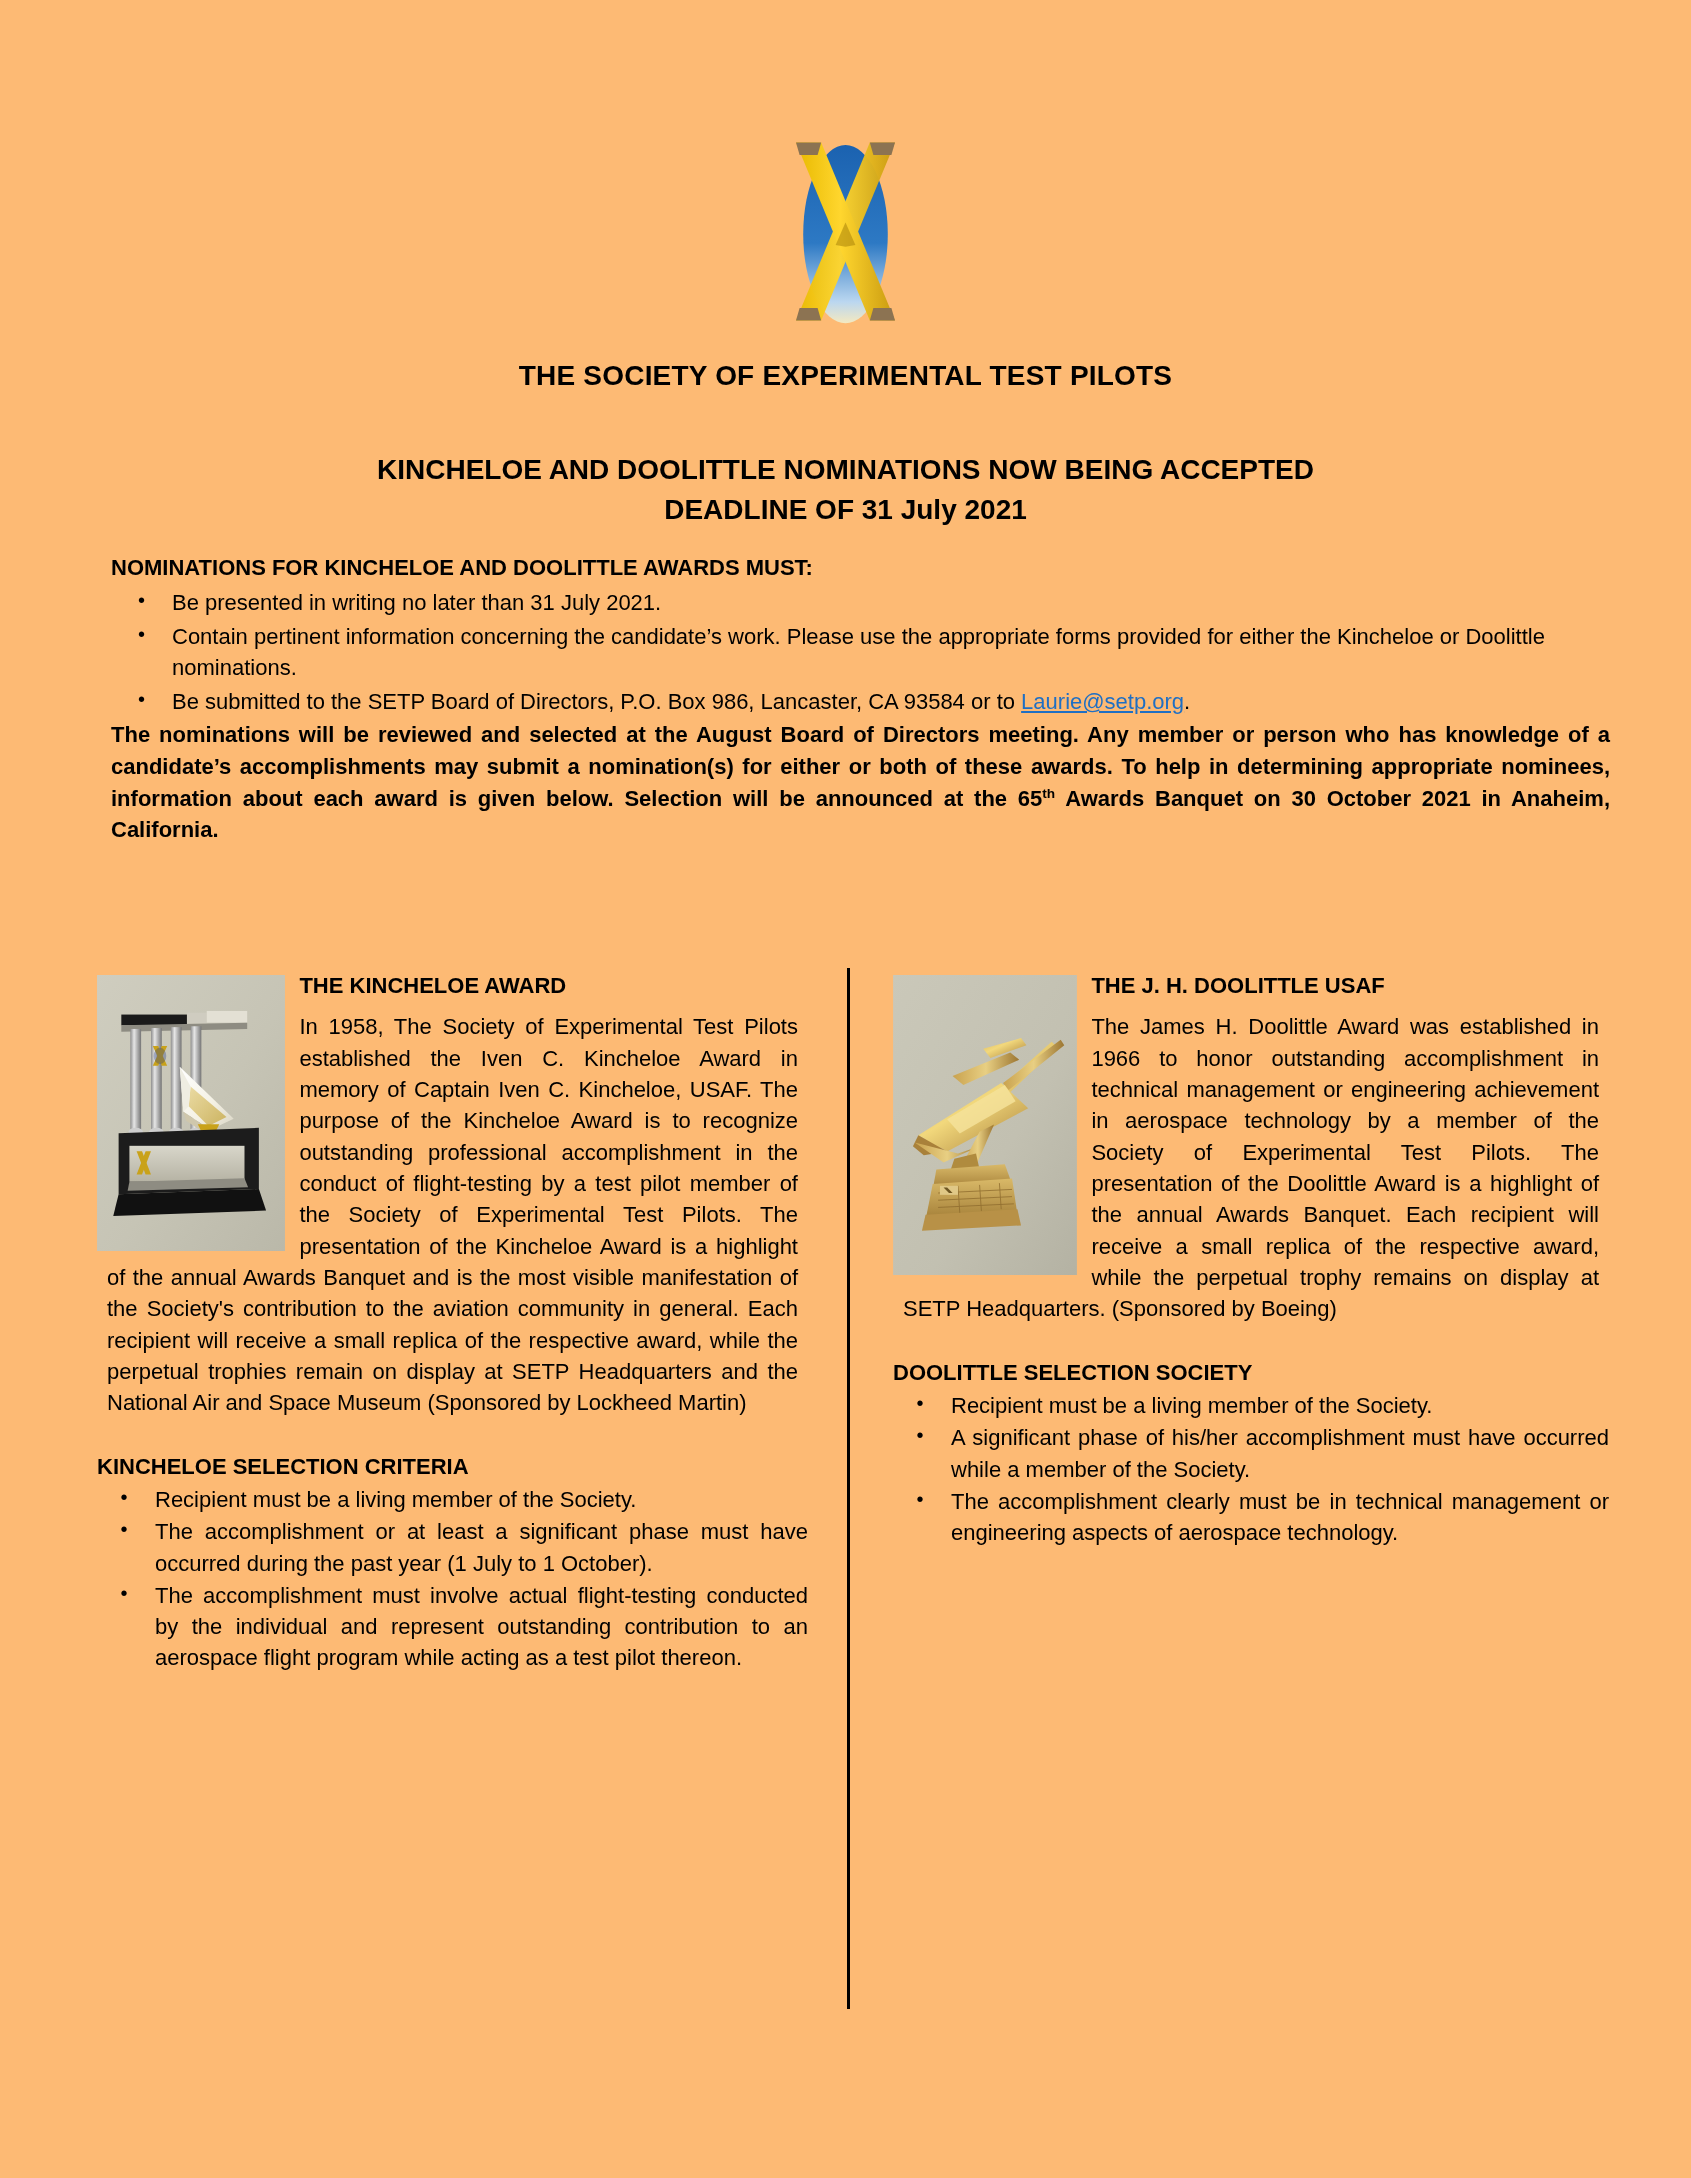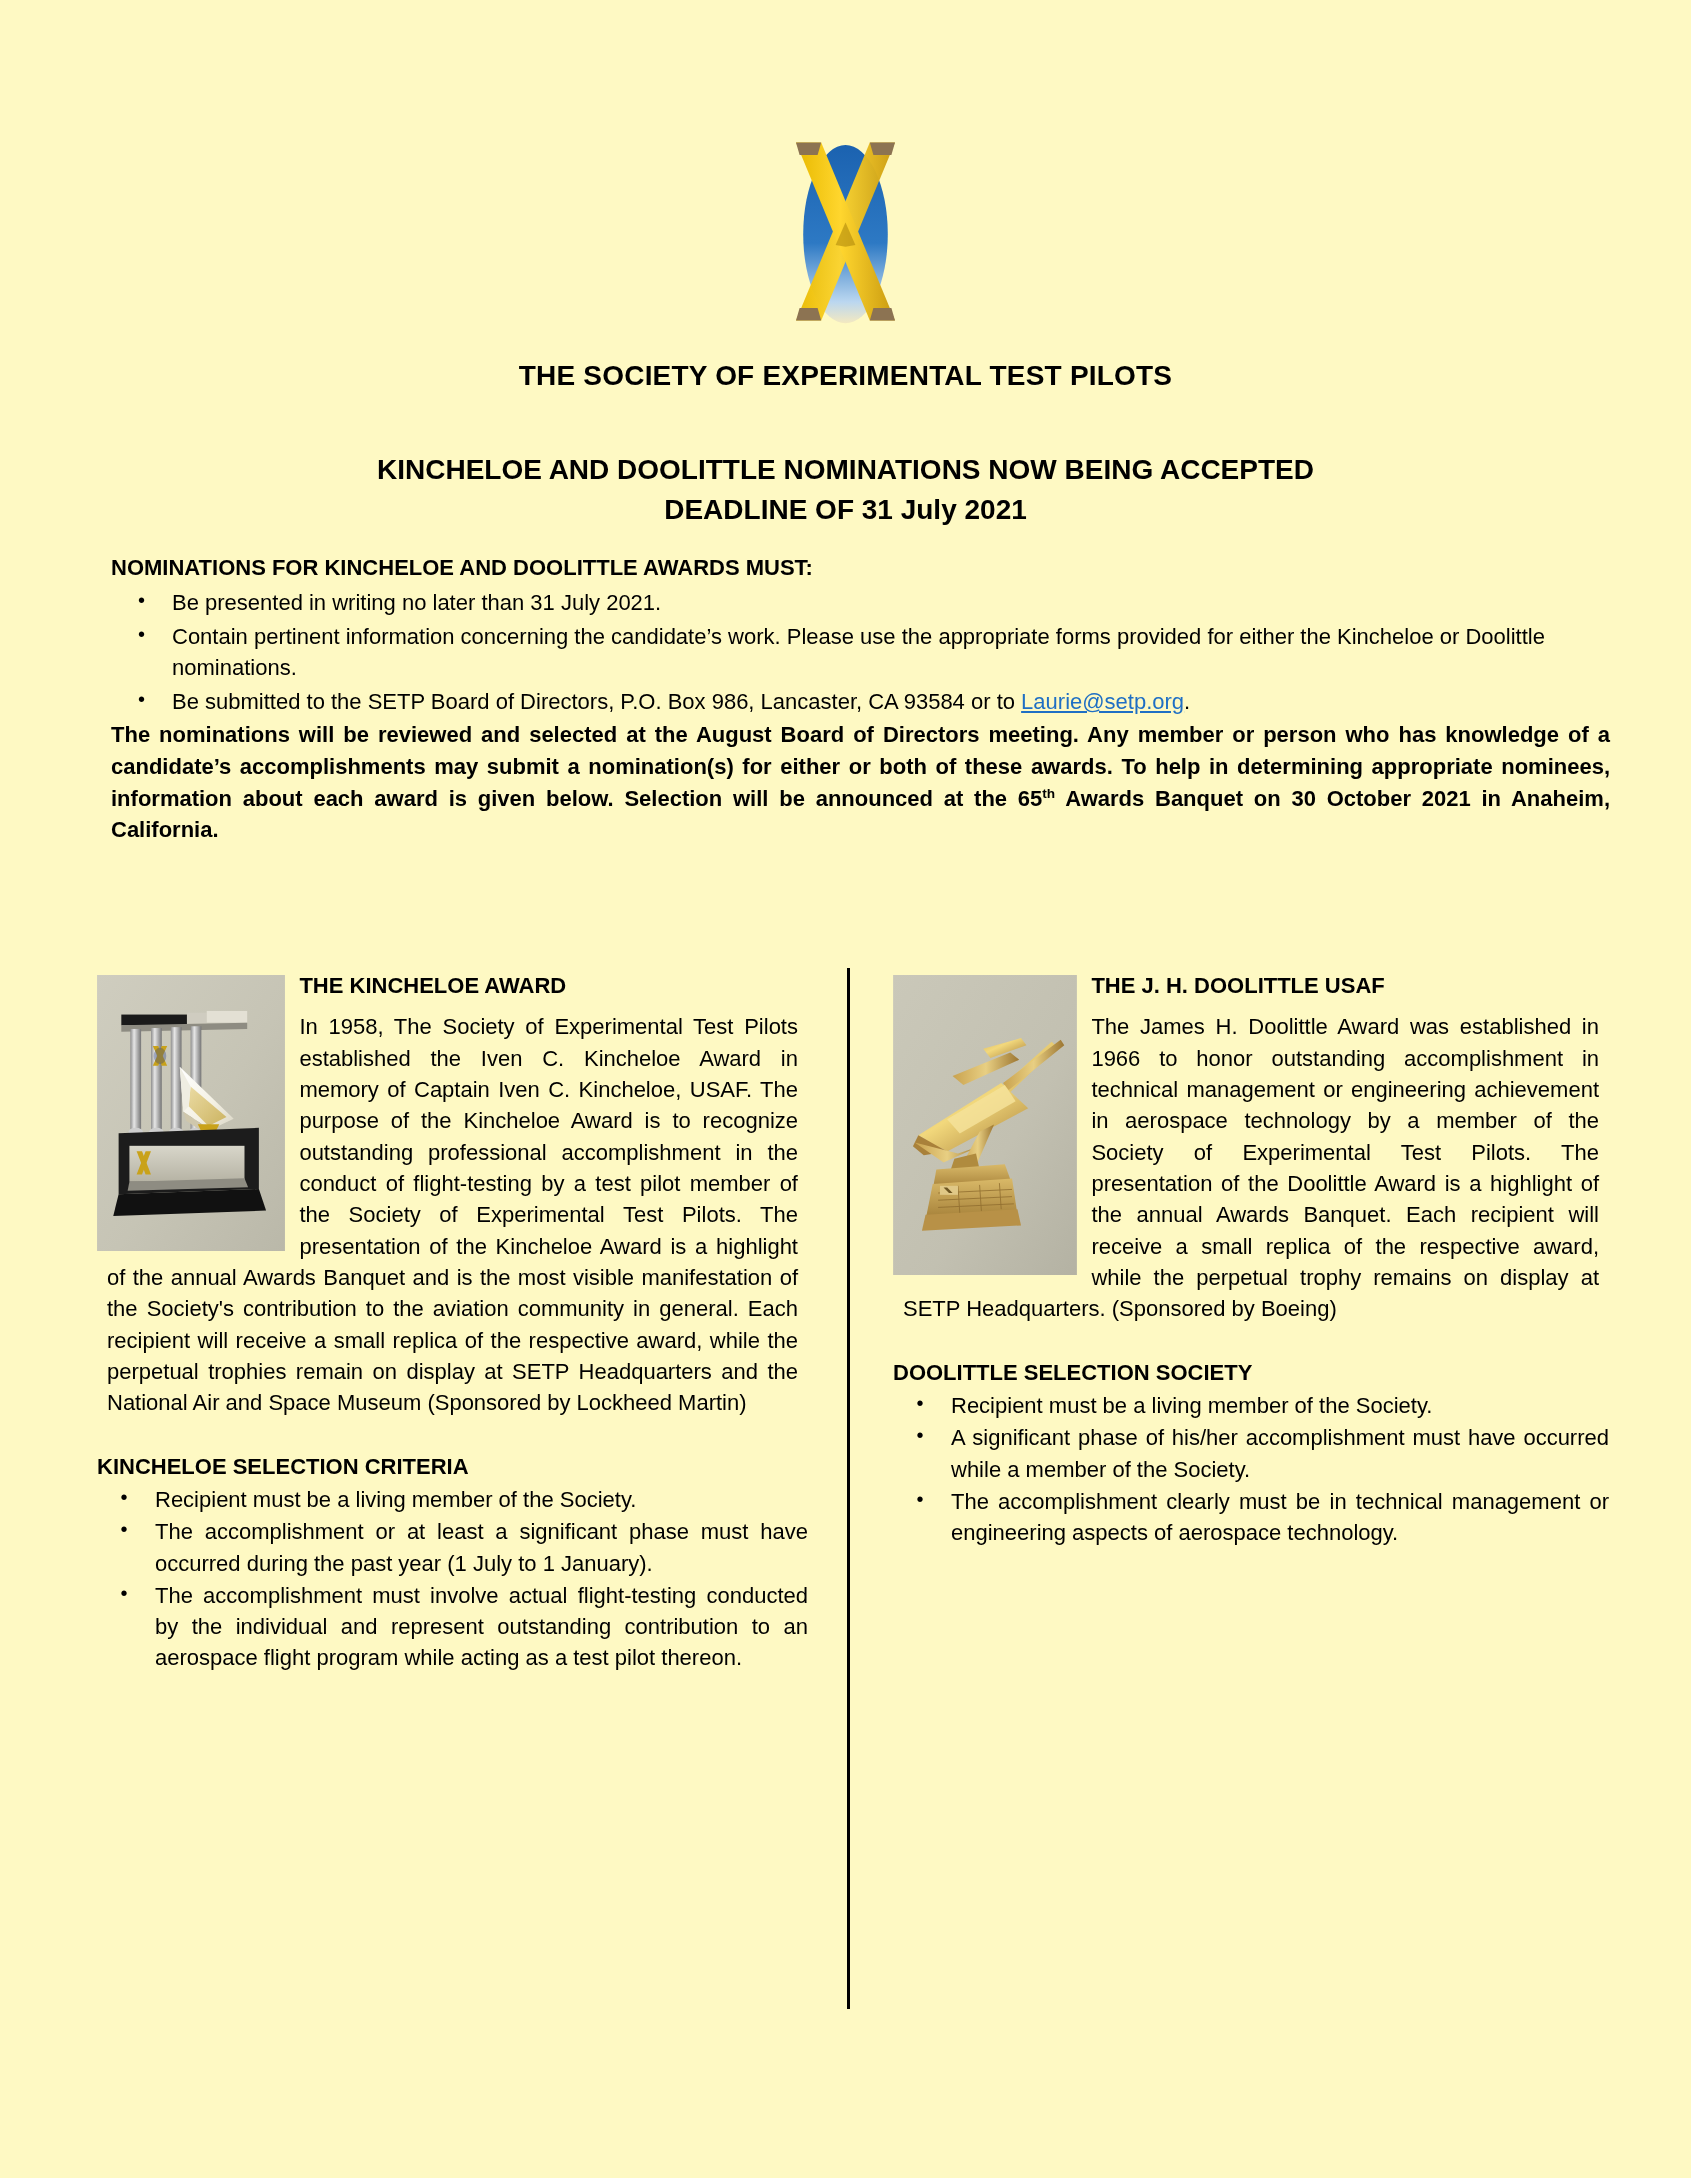--- a/index.html
+++ b/index.html
@@ -8,21 +8,21 @@
     background: #ffffff;
   }
   body {
     font-family: "Liberation Sans", sans-serif;
     color: #000000;
   }
   .page {
     position: relative;
     width: 1691px;
     height: 2178px;
-    background: #fef9c3;
+    background: #fdba74;
     margin: 0 auto;
     overflow: hidden;
     box-sizing: border-box;
     padding: 0;
   }
 
   
   .logo-wrap {
     position: absolute;
     top: 128px;
@@ -299,21 +299,21 @@
     <div class="award-heading">THE KINCHELOE AWARD</div>
     <p class="award-body">In 1958, The Society of Experimental Test Pilots established the Iven C. Kincheloe Award in memory of Captain Iven C. Kincheloe, USAF. The purpose of the Kincheloe Award is to recognize outstanding professional accomplishment in the conduct of flight-testing by a test pilot member of the Society of Experimental Test Pilots. The presentation of the Kincheloe Award is a highlight of the annual Awards Banquet and is the most visible manifestation of the Society's contribution to the aviation community in general. Each recipient will receive a small replica of the respective award, while the perpetual trophies remain on display at SETP Headquarters and the National Air and Space Museum (Sponsored by Lockheed Martin)</p>
     <div class="criteria-title">KINCHELOE SELECTION CRITERIA</div>
     <ul class="criteria">
       <li>
         <span class="bullet">•</span>
         <span>Recipient must be a living member of the Society.</span>
       </li>
       <li>
         <span class="bullet">•</span>
-        <span>The accomplishment or at least a significant phase must have occurred during the past year (1 July to 1 January).</span>
+        <span>The accomplishment or at least a significant phase must have occurred during the past year (1 July to 1 October).</span>
       </li>
       <li>
         <span class="bullet">•</span>
         <span>The accomplishment must involve actual flight-testing conducted by the individual and represent outstanding contribution to an aerospace flight program while acting as a test pilot thereon.</span>
       </li>
     </ul>
   </div>
 
   <div class="col col-right">
     <div class="thumb thumb-right">

